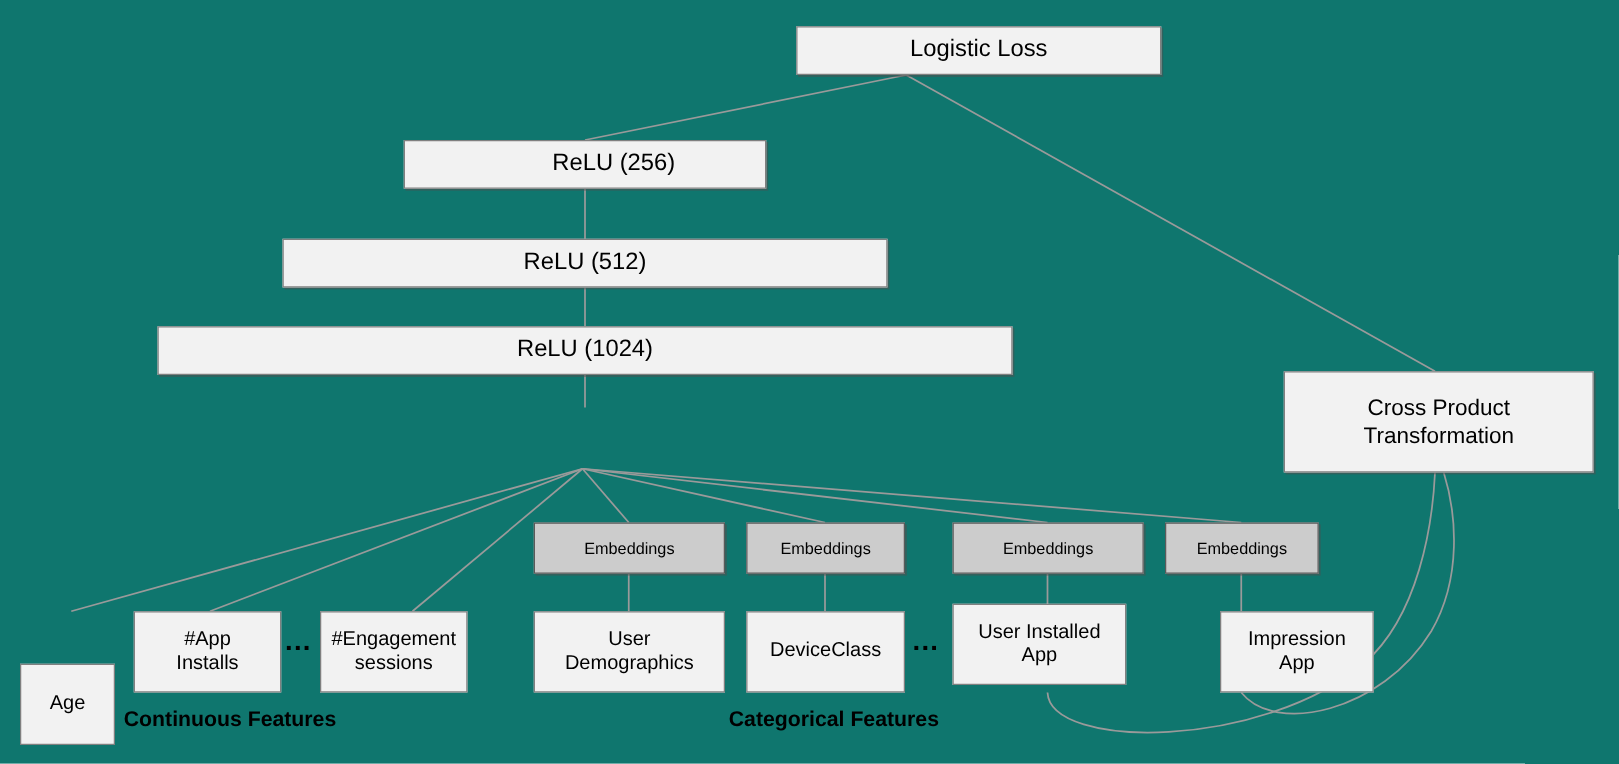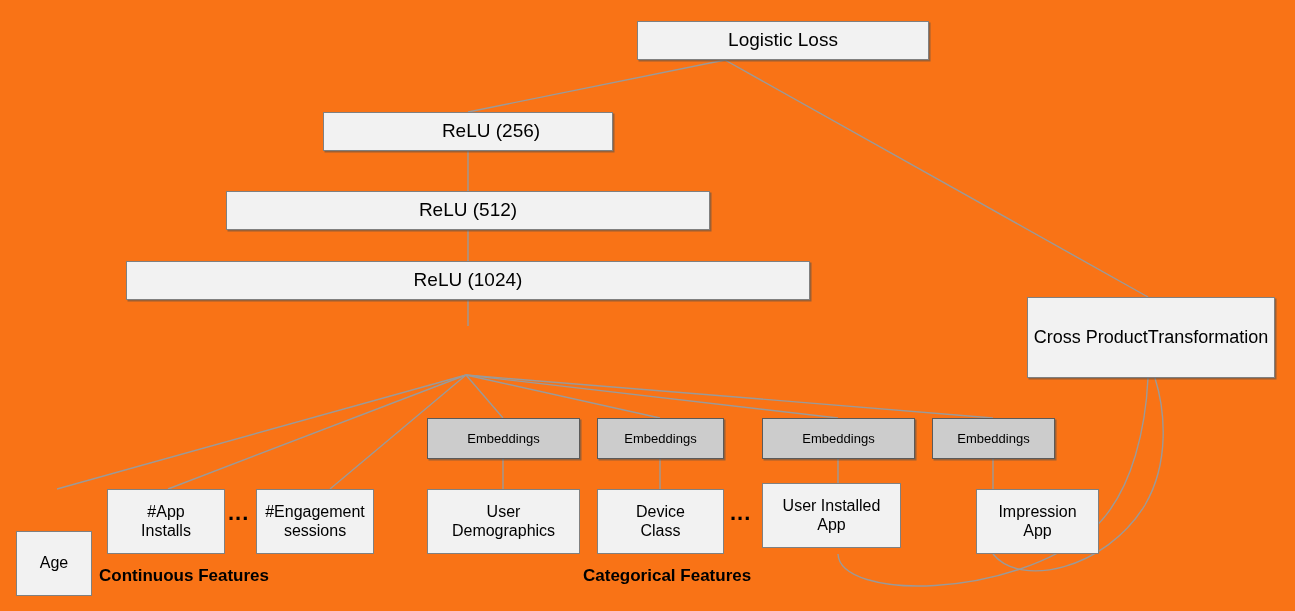--- a/index.html
+++ b/index.html
@@ -4,21 +4,21 @@
 <style>
   html, body {
     margin: 0;
     padding: 0;
     background: #ffffff;
   }
   #canvas {
     position: relative;
     width: 1295px;
     height: 611px;
-    background: #f97316;
+    background: #0f766e;
     font-family: "Liberation Sans", sans-serif;
     overflow: hidden;
   }
   #edges {
     position: absolute;
     left: 0;
     top: 0;
     width: 1295px;
     height: 611px;
     pointer-events: none;
@@ -111,21 +111,21 @@
 
   <div class="node shadowed t19" style="left:226px; top:191px; width:484px; height:39px;">
     <span>ReLU (512)</span>
   </div>
 
   <div class="node shadowed t19" style="left:126px; top:261px; width:684px; height:39px;">
     <span>ReLU (1024)</span>
   </div>
 
 
-  <div class="node shadowed t18" style="left:1027px; top:297px; width:248px; height:81px; flex-direction:row;">
+  <div class="node shadowed t18" style="left:1027px; top:297px; width:248px; height:81px; flex-direction:column;">
     <span>Cross Product</span>
     <span>Transformation</span>
   </div>
 
   <div class="node emb shadowed t13" style="left:427px; top:418px; width:153px; height:41px;">
     <span>Embeddings</span>
   </div>
   <div class="node emb shadowed t13" style="left:597px; top:418px; width:127px; height:41px;">
     <span>Embeddings</span>
   </div>
@@ -152,21 +152,21 @@
   <div class="node t16" style="left:256px; top:489px; width:118px; height:65px; flex-direction:column;">
     <span>#Engagement</span>
     <span>sessions</span>
   </div>
 
   <div class="node t16" style="left:427px; top:489px; width:153px; height:65px; flex-direction:column;">
     <span>User</span>
     <span>Demographics</span>
   </div>
 
-  <div class="node t16" style="left:597px; top:489px; width:127px; height:65px; flex-direction:column;">
+  <div class="node t16" style="left:597px; top:489px; width:127px; height:65px; flex-direction:row;">
     <span>Device</span>
     <span>Class</span>
   </div>
 
   <div class="ellipsis" style="left:730px; top:500px;">
     <span>...</span>
   </div>
 
   <div class="node t16" style="left:762px; top:483px; width:139px; height:65px; flex-direction:column;">
     <span>User Installed</span>

